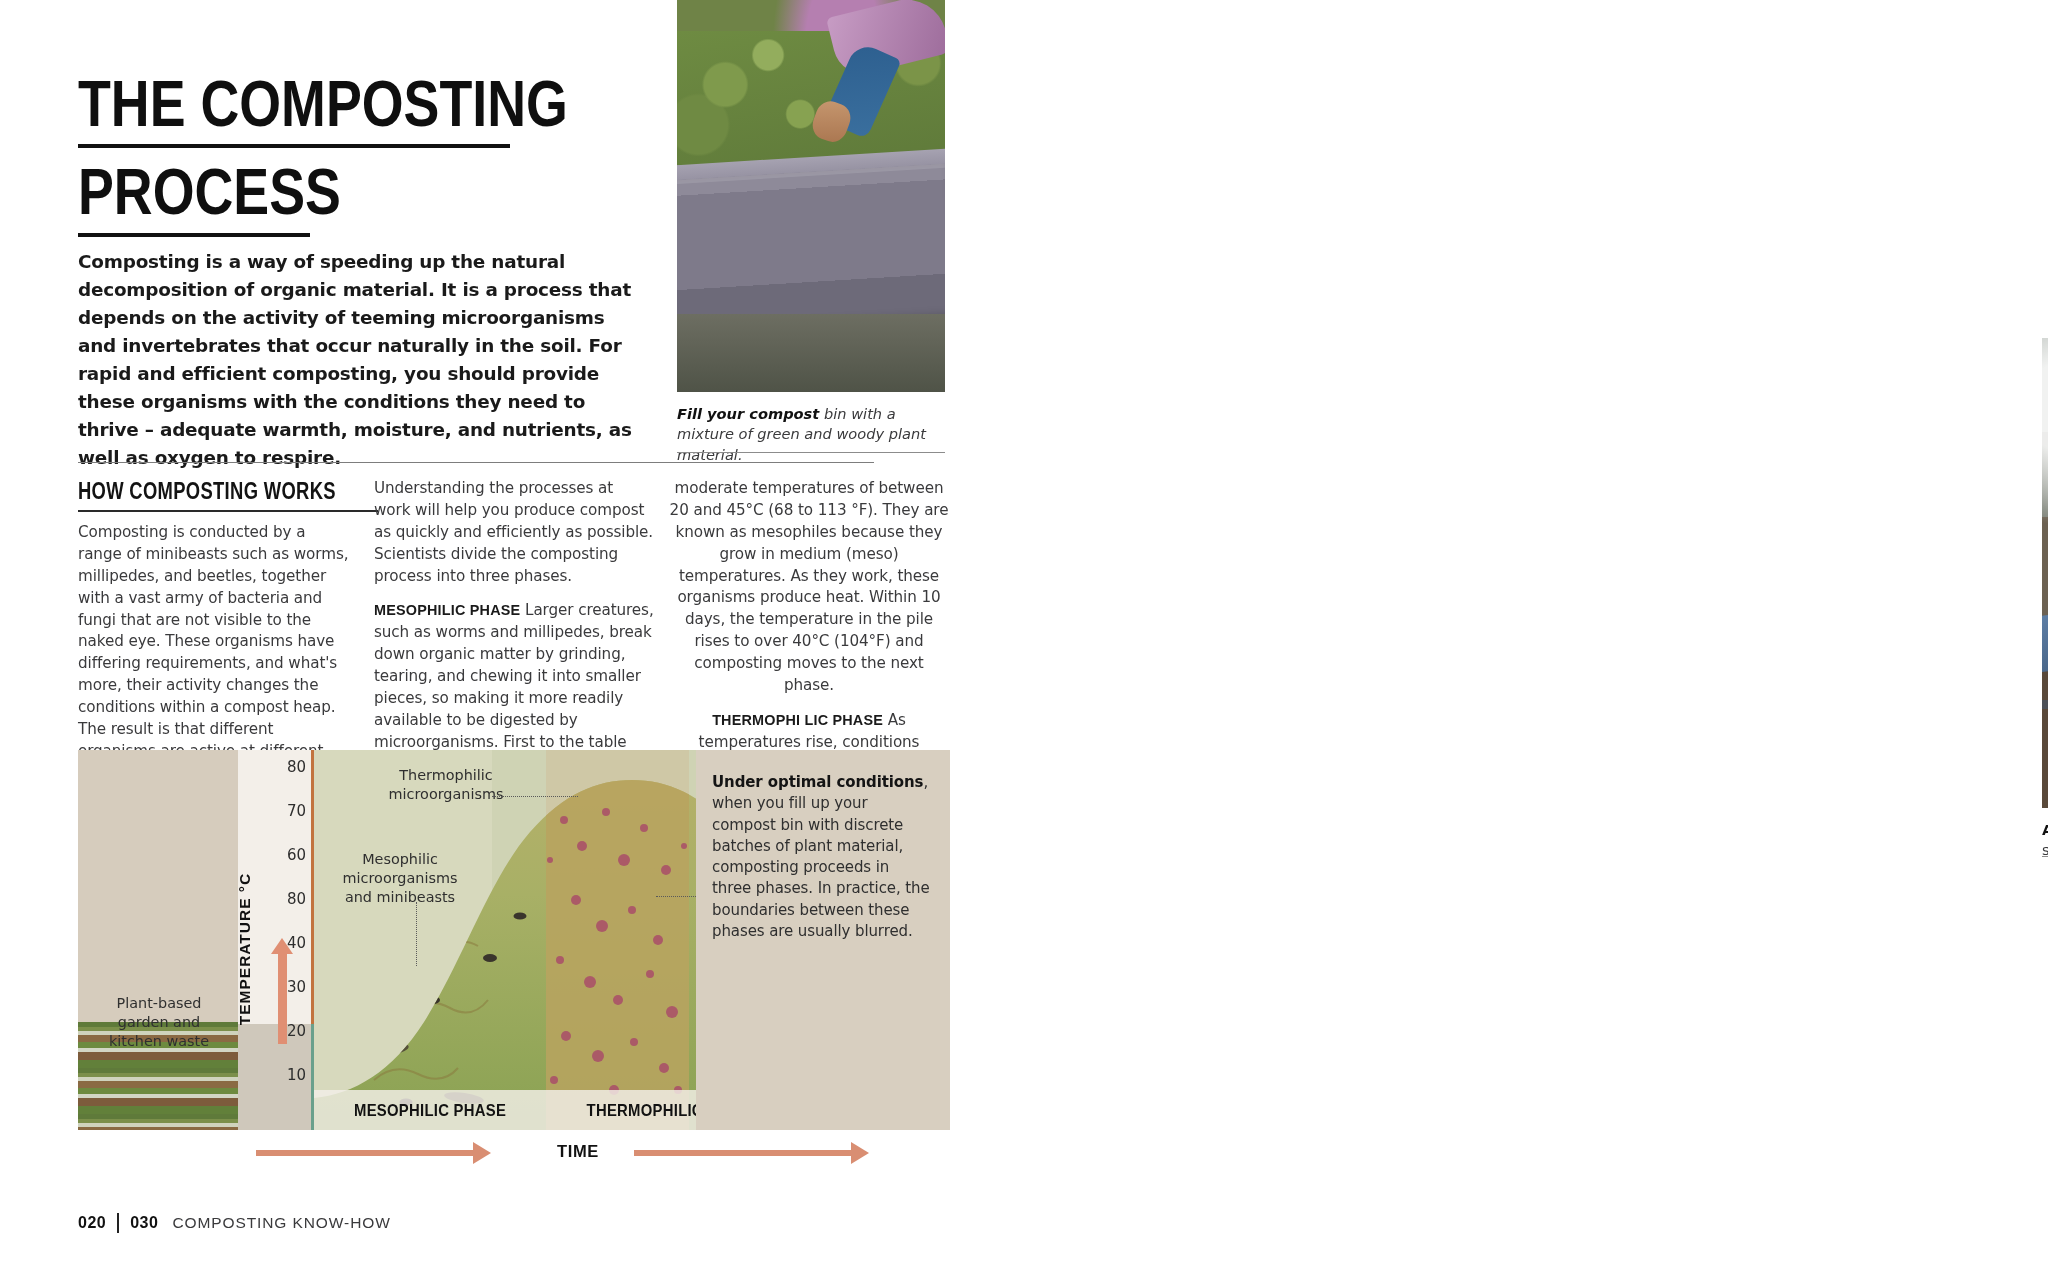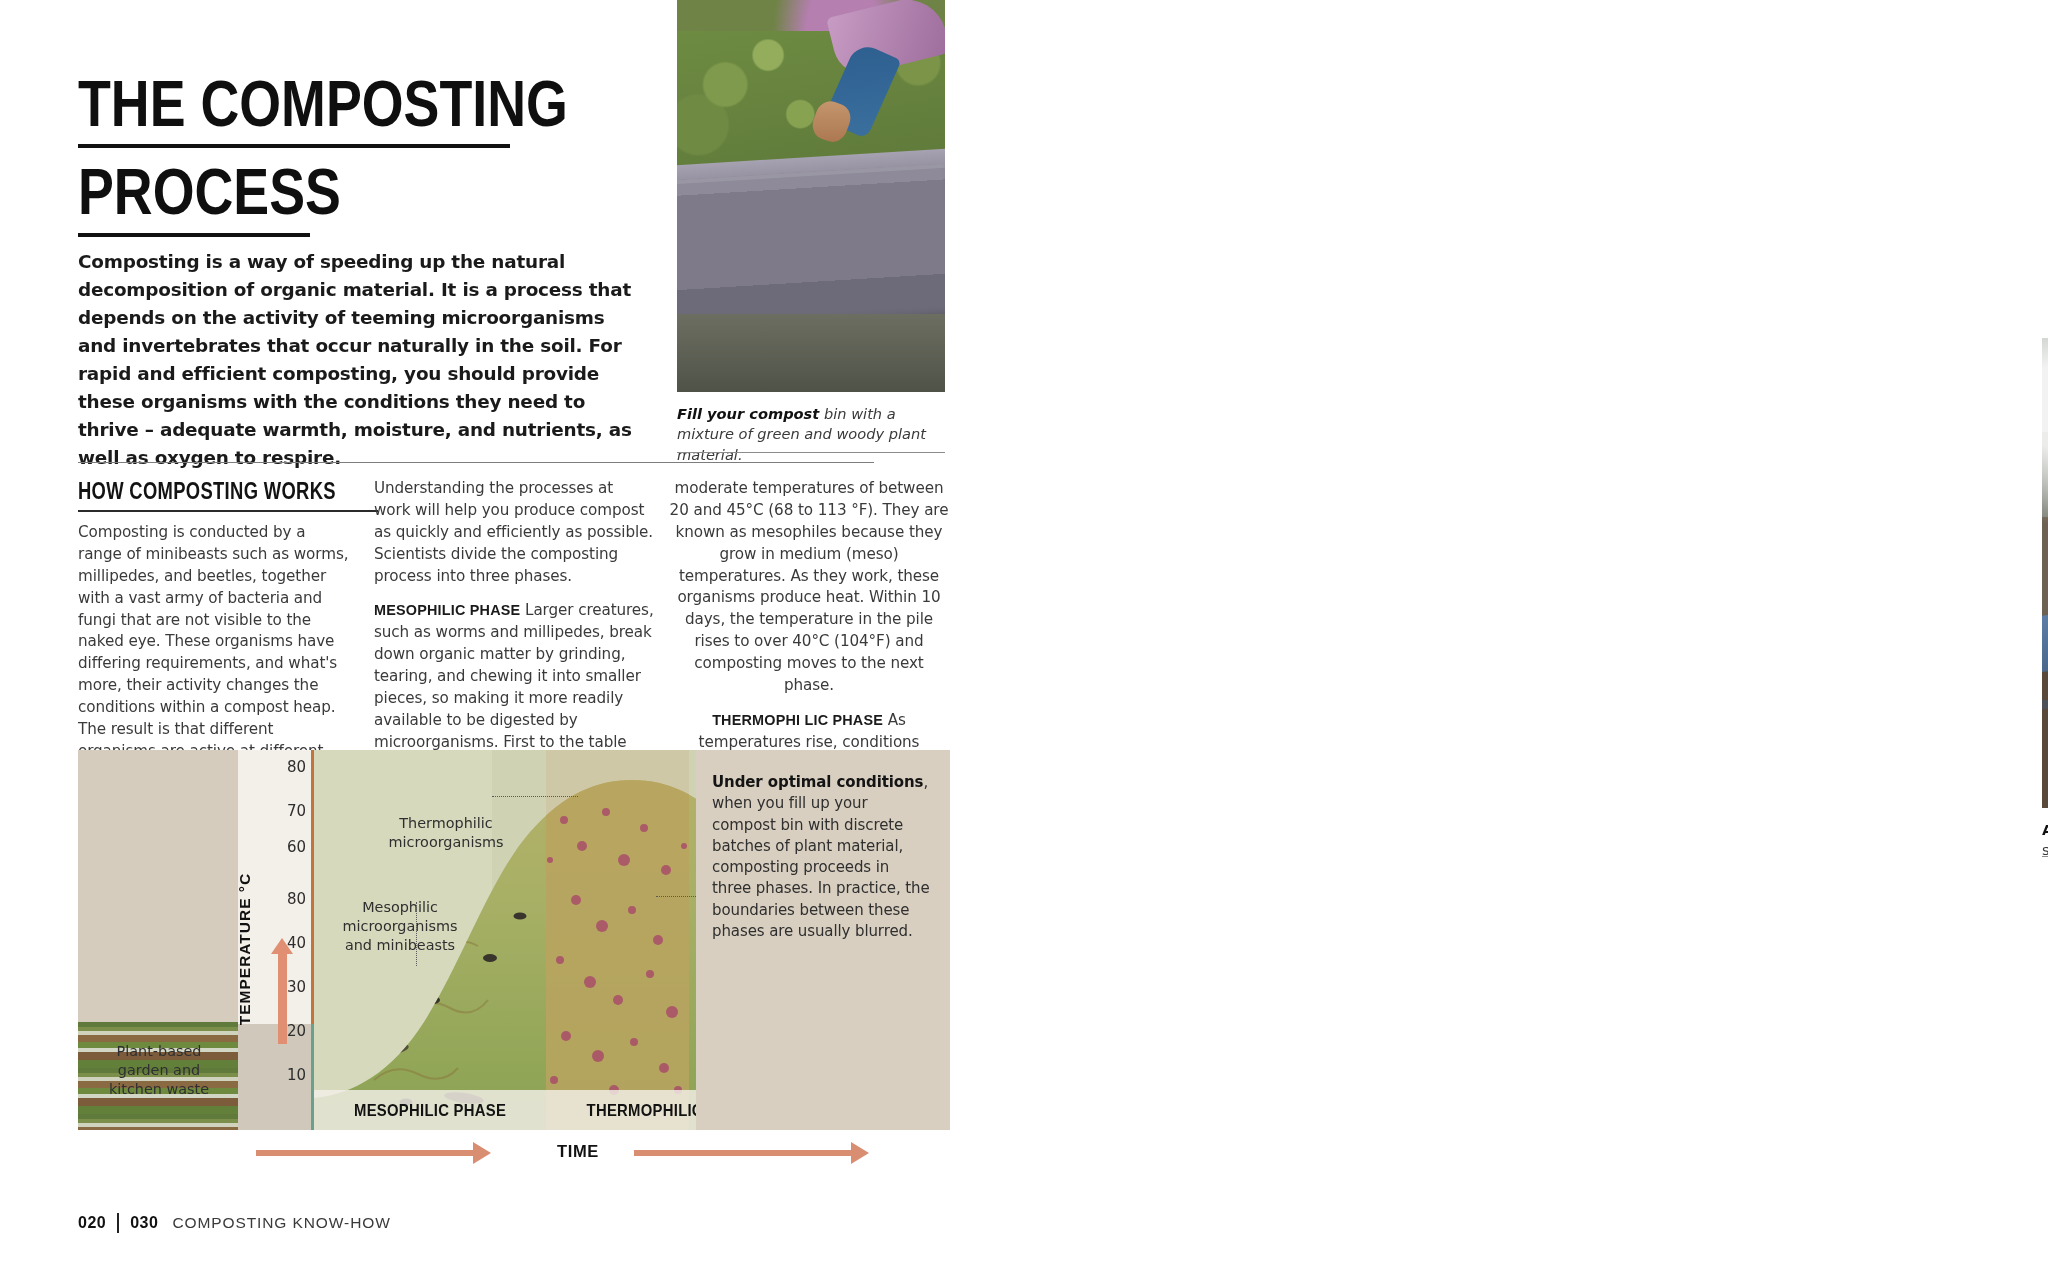--- a/index.html
+++ b/index.html
@@ -226,21 +226,21 @@
     background: #e08f73;
   }
   .up-arrow::before {
     content:""; position:absolute; left:-7px; top:-14px;
     border-left: 11.5px solid transparent; border-right: 11.5px solid transparent;
     border-bottom: 16px solid #e08f73;
   }
   .ann {
     position: absolute;
     font-family: "DejaVu Sans", sans-serif;
-    font-size: 14.4px; line-height: 1.32; color: #2f2f2f; margin-top: 48px;
+    font-size: 14.4px; line-height: 1.32; color: #2f2f2f;
   }
   .ann.center { text-align: center; }
   .leader { position: absolute; border-top: 1.4px dotted #5a5a5a; }
   .leader.vert { border-top: none; border-left: 1.4px dotted #5a5a5a; }
 
   .optimal-box {
     position: absolute; right: 0; top: 0; width: 254px; height: 100%;
     background: #d8cfc0;
     padding: 22px 20px 0 16px;
   }
@@ -357,21 +357,21 @@
 
     <div class="chart-wrap">
       <div class="chart-inner">
 
         <div class="band-left"></div>
         <div class="strip-soil"></div>
 
         <div class="axis-band">
           <div class="ytick" style="top:8px">80</div>
           <div class="ytick" style="top:52px">70</div>
-          <div class="ytick" style="top:88px">60</div>
+          <div class="ytick" style="top:96px">60</div>
           <div class="ytick" style="top:140px">80</div>
           <div class="ytick" style="top:184px">40</div>
           <div class="ytick" style="top:228px">30</div>
           <div class="ytick" style="top:272px">20</div>
           <div class="ytick" style="top:316px">10</div>
         </div>
         <div class="axis-line"></div>
         <div class="yaxis-title">TEMPERATURE °C</div>
         <div class="up-arrow"></div>
 

